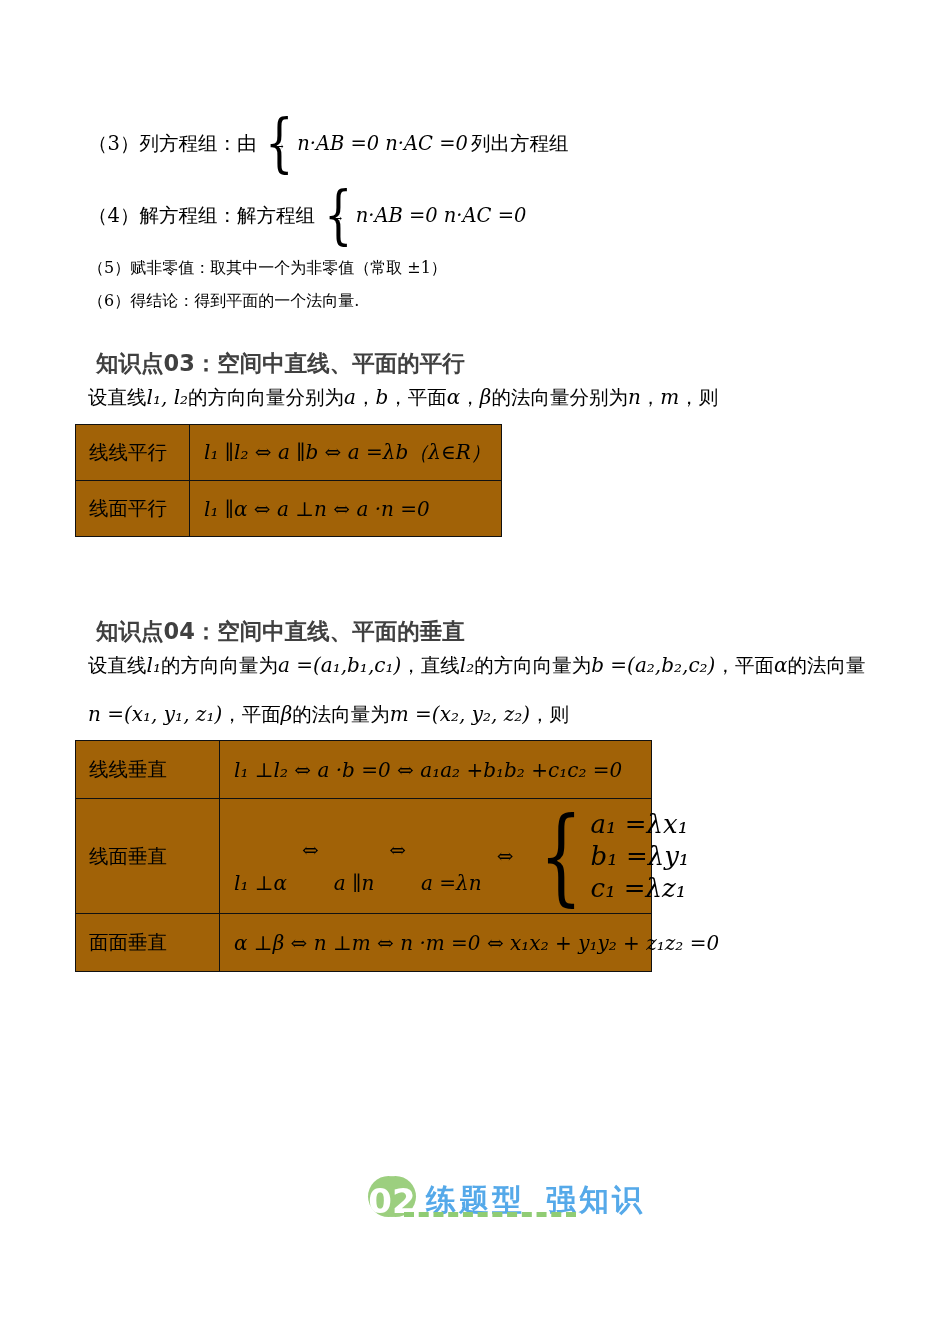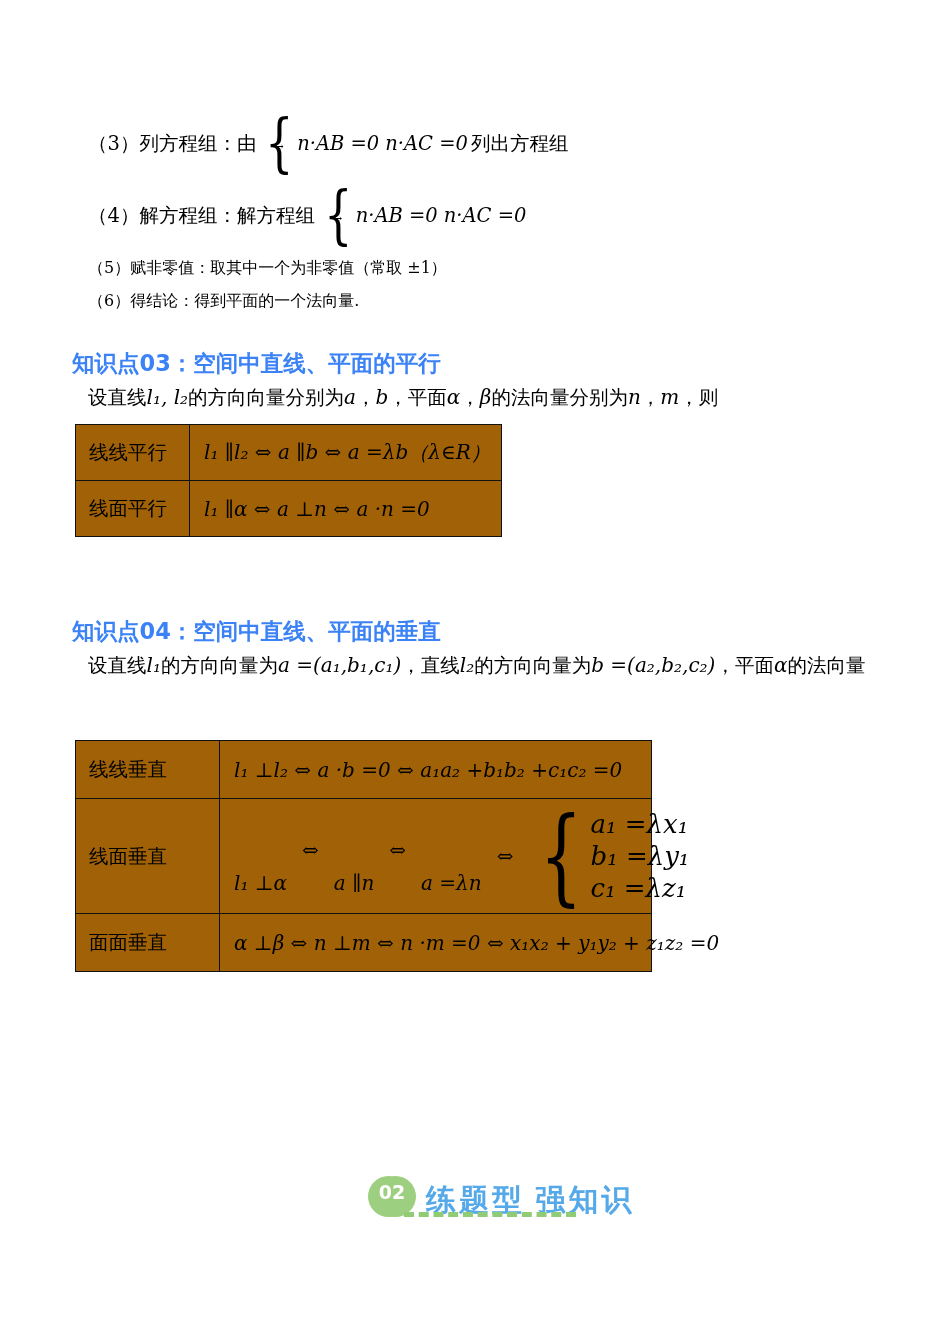--- a/index.html
+++ b/index.html
@@ -16,21 +16,21 @@
   .brace{font-family:"DejaVu Serif",serif;font-size:64px;line-height:58px;font-style:normal;
          display:inline-block;transform:scaleX(0.7);margin-right:-3px;font-weight:400;}
   .eqs{display:flex;flex-direction:row;gap:6px;font-size:19.5px;}
   .eqs .math{line-height:23px;white-space:nowrap;}
   .artifact{position:absolute;left:15px;top:26px;font-size:11px;font-style:normal;letter-spacing:-1px;}
   .simple-line{position:absolute;left:88px;font-size:16px;white-space:nowrap;}
   #line5{top:258px;}
   #line6{top:291px;}
 
   
-  .kp-heading{position:absolute;left:72px;font-size:22.5px;font-weight:bold;color:#3b82f6;
+  .kp-heading{position:absolute;left:96px;font-size:22.5px;font-weight:bold;color:#404040;
               font-family:"DejaVu Sans","Liberation Sans",sans-serif;white-space:nowrap;}
   #kp03-heading{top:348px;}
   #kp04-heading{top:616px;}
 
   
   .para{position:absolute;left:88px;font-size:19.5px;white-space:nowrap;}
   #kp03-intro{top:384px;}
   #kp04-intro1{top:652px;}
   #kp04-intro2{top:701px;}
   .para .math{font-size:20px;}
@@ -60,24 +60,24 @@
           transform:scaleX(0.65);margin-right:-4px;font-weight:400;}
   .eqs3{display:flex;flex-direction:column;gap:8px;font-size:26px;}
   .eqs3 .math{line-height:24px;white-space:nowrap;}
 
   
   .badge{position:absolute;left:368px;top:1176px;width:48px;height:42px;}
   .badge-circle{position:absolute;top:0;width:41px;height:41px;border-radius:50%;background:#9ccf7f;}
   .badge-circle.left{left:0;}
   .badge-circle.right{right:0;}
   .badge-num{position:absolute;width:100%;top:5px;text-align:center;color:#ffffff;
-             font-family:"DejaVu Sans","Liberation Sans",sans-serif;font-weight:bold;font-size:19px;}
+             font-family:"DejaVu Sans","Liberation Sans",sans-serif;font-weight:bold;font-size:34px;}
   .footer-title{position:absolute;left:426px;top:1180px;color:#55a9e9;font-weight:bold;
                 font-size:30px;letter-spacing:3px;white-space:nowrap;
-                font-family:Liberation Serif, serif;}
+                font-family:Liberation Mono, monospace;}
   .dash-line{position:absolute;left:404px;top:1212px;width:172px;height:0;
              border-bottom:5px dashed #90cc74;}
 </style>
 </head>
 <body>
 
 <div class="page">
 
   <div class="step" id="step3">
     <span class="zh">（3）列方程组：由</span>
@@ -124,20 +124,23 @@
       <td class="frm"><span class="math">l₁ ∥α ⇔ a ⊥n ⇔ a ·n =0</span></td>
     </tr>
   </tbody>
     </table>
 
   <div class="kp-heading" id="kp04-heading">知识点04：空间中直线、平面的垂直</div>
 
   <div class="para" id="kp04-intro1">
     <span class="zh">设直线</span><span class="math">l₁</span><span class="zh">的方向向量为</span><span class="math">a =(a₁,b₁,c₁)</span><span class="zh">，直线</span><span class="math">l₂</span><span class="zh">的方向向量为</span><span class="math">b =(a₂,b₂,c₂)</span><span class="zh">，平面</span><span class="math">α</span><span class="zh">的法向量</span>
   </div>
+  <div class="para" id="kp04-intro2">
+    <span class="math">n =(x₁, y₁, z₁)</span><span class="zh">，平面</span><span class="math">β</span><span class="zh">的法向量为</span><span class="math">m =(x₂, y₂, z₂)</span><span class="zh">，则</span>
+  </div>
 
   <table class="kp-table" id="table-perp">
     <tbody>
         <tr class="r1">
       <td class="lbl zh">线线垂直</td>
       <td class="frm"><span class="math">l₁ ⊥l₂ ⇔ a ·b =0 ⇔ a₁a₂ +b₁b₂ +c₁c₂ =0</span></td>
     </tr>
     <tr class="r2">
       <td class="lbl zh">线面垂直</td>
       <td class="frm">

